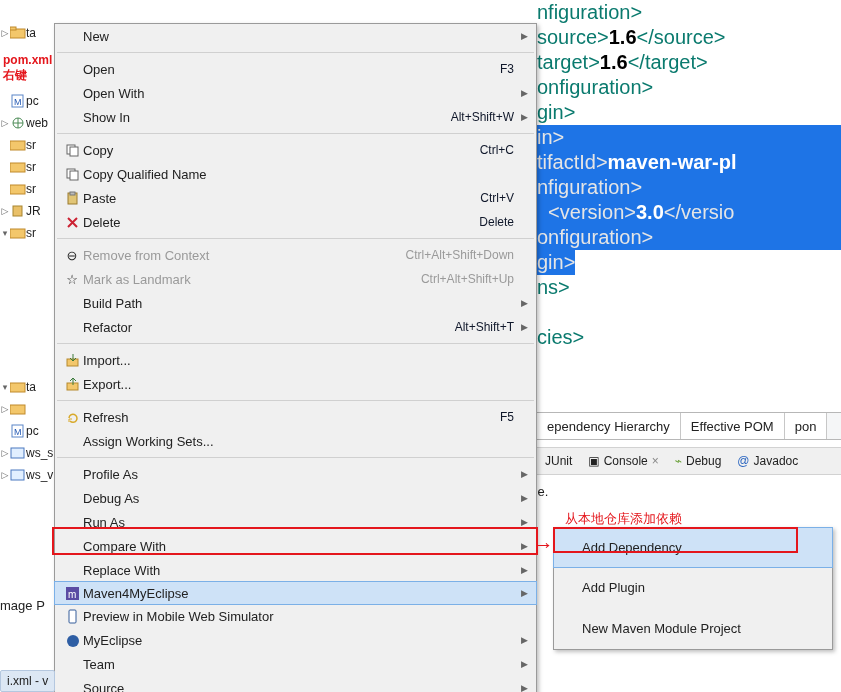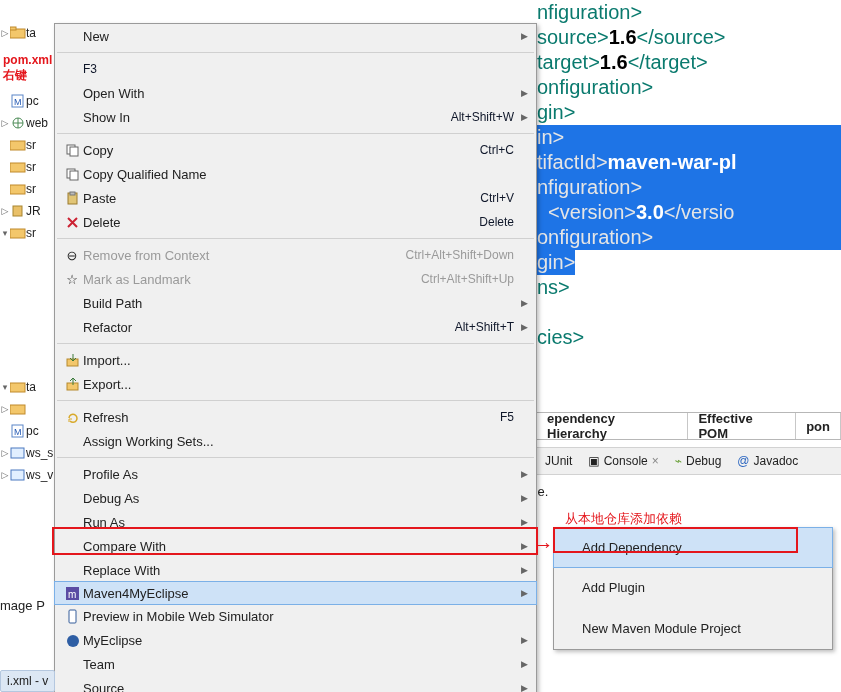--- a/index.html
+++ b/index.html
@@ -16,21 +16,21 @@
   
   .editor { position: absolute; left: 537px; top: 0; right: 0; height: 410px; font-family: Consolas, monospace; font-size: 20px; line-height: 25px; background: #fff; }
   .editor .line { white-space: pre; }
   .editor .tag { color: #0a7a6e; }
   .editor .txt { color: #000; font-weight: 700; }
   .editor .sel { background: #1e74e6; color: #fff; }
   .editor .sel .tag { color: #e5e5e5; }
   .editor .sel .txt { color: #fff; }
 
   
-  .ed-tabs { position: absolute; left: 537px; top: 412px; right: 0; height: 28px; border-top: 1px solid #b7b7b7; border-bottom: 1px solid #b7b7b7; background: #f5f6f7; display: flex; align-items: center; font-size: 13px; font-weight: bold; }
+  .ed-tabs { position: absolute; left: 537px; top: 412px; right: 0; height: 28px; border-top: 1px solid #b7b7b7; border-bottom: 1px solid #b7b7b7; background: #f5f6f7; display: flex; align-items: center; font-size: 13px; }
   .ed-tabs .tab { padding: 0 10px; height: 100%; display: flex; align-items: center; border-right: 1px solid #c7c7c7; background: #fff; }
 
   
   .views { position: absolute; left: 537px; top: 447px; right: 0; height: 28px; display: flex; align-items: center; border-top: 1px solid #d2d2d2; border-bottom: 1px solid #d2d2d2; background: #f0f0f0; font-size: 12px; }
   .views .v { display: flex; align-items: center; gap: 4px; padding: 0 8px; }
   .views .x { color: #888; }
 
   .status-text { position: absolute; left: 510px; top: 484px; font-size: 13px; color: #222; }
 
   
@@ -224,20 +224,21 @@
 
 <div class="ctx">
   <div class="item">
       <span class="ico"></span>
       <span class="lbl">New</span>
       <span class="sub">▶</span>
     </div>
   <div class="grp-sep"></div>
   <div class="item">
       <span class="ico"></span>
+      <span class="lbl">Open</span>
       <span class="accel">F3</span>
     </div>
   <div class="item">
       <span class="ico"></span>
       <span class="lbl">Open With</span>
       <span class="sub">▶</span>
     </div>
   <div class="item">
       <span class="ico"></span>
       <span class="lbl">Show In</span>

